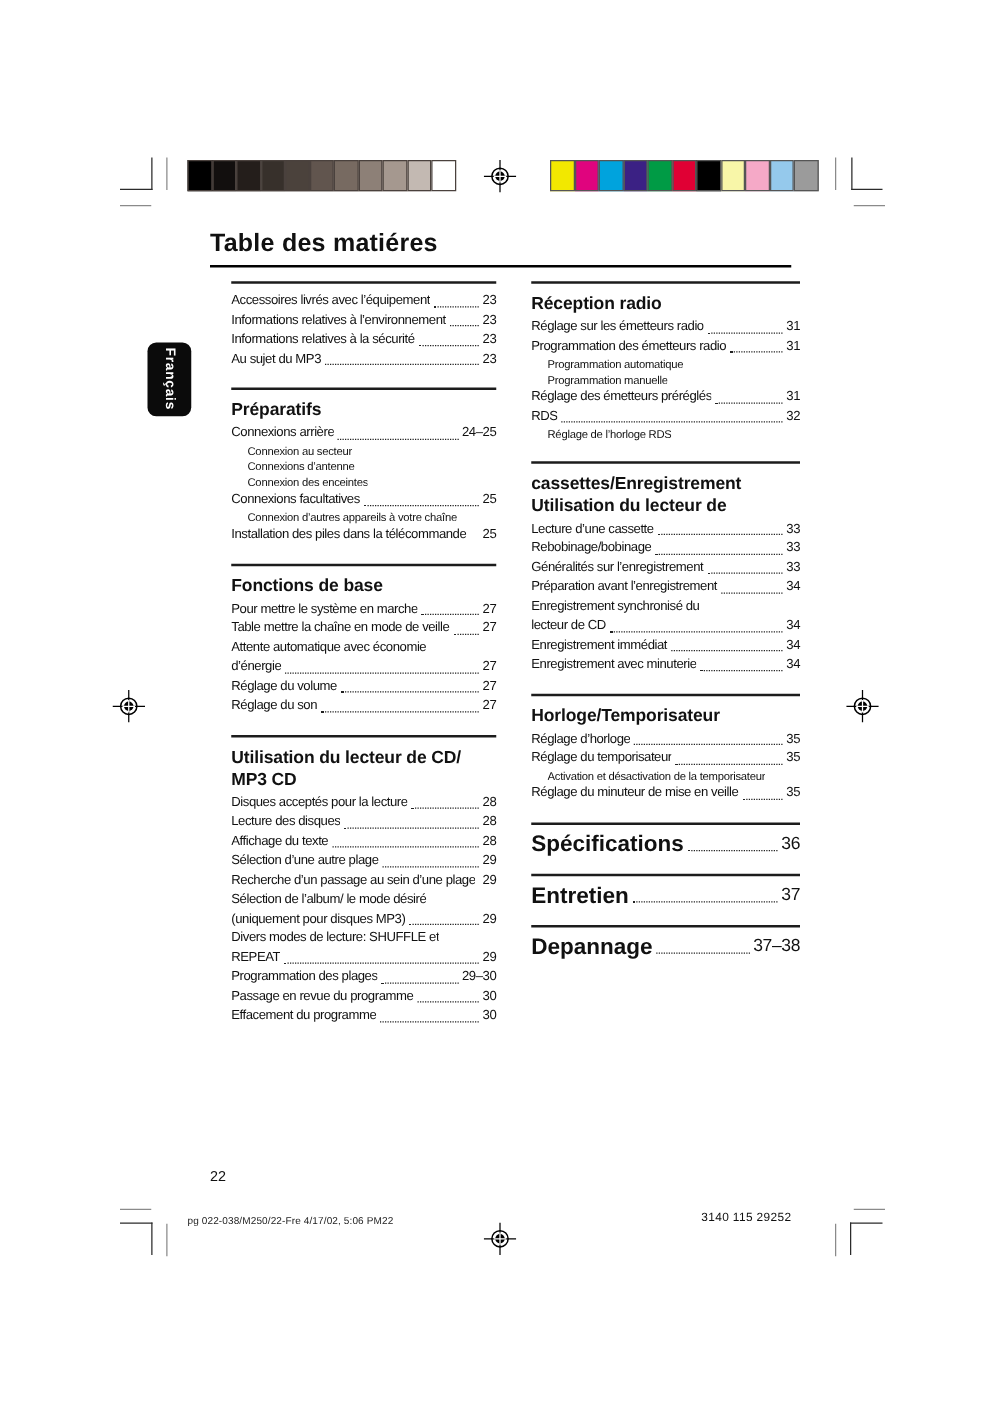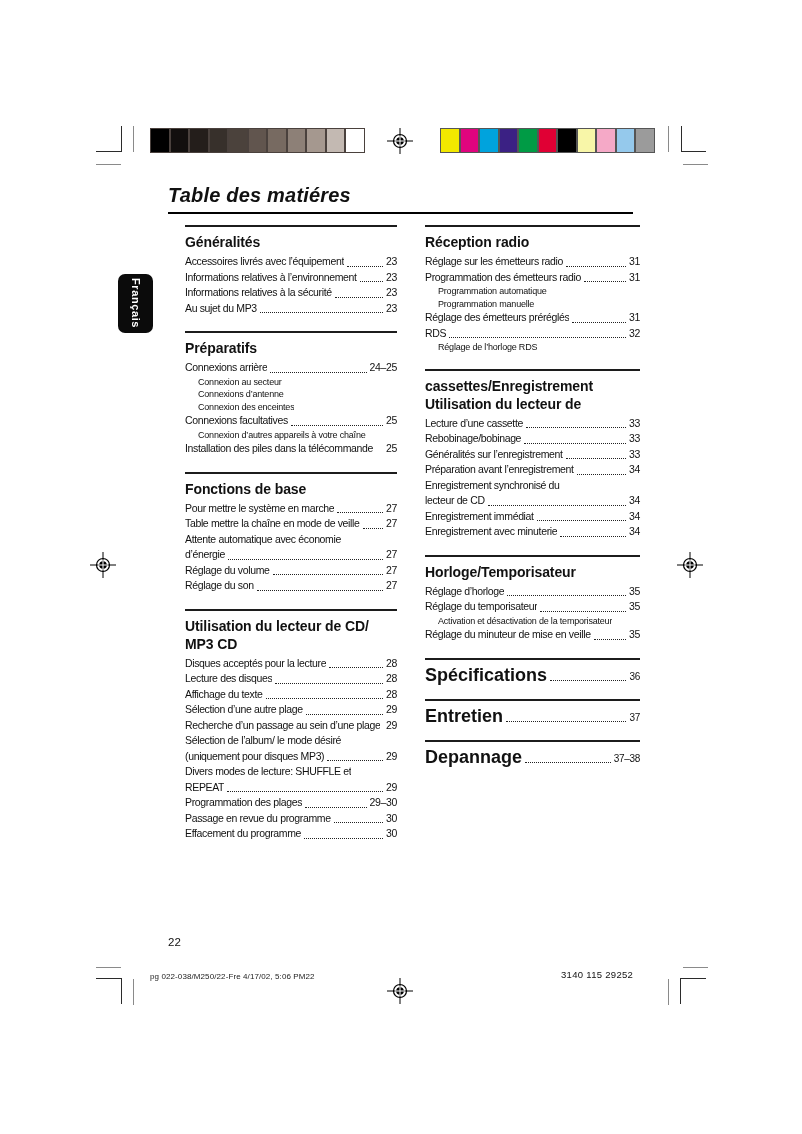--- a/index.html
+++ b/index.html
@@ -11,41 +11,41 @@
   .bar{position:absolute;display:flex;}
   .graybar{left:150px;top:128px;}
   .colorbar{left:440px;top:128px;}
   .bar .sq{width:17.5px;height:23px;border:1px solid #4a413d;}
   .colorbar .sq{border-color:#555;}
   
   .cm{position:absolute;background:#2b2b2b;}
   .cm.lt{background:#8a8a8a;}
   .regmark{position:absolute;width:26px;height:26px;}
   
-  .title{position:absolute;left:168px;top:184px;font-size:20px;font-weight:bold;letter-spacing:.2px;white-space:nowrap;font-style:italic;}
+  .title{position:absolute;left:168px;top:184px;font-size:20px;font-weight:bold;letter-spacing:.2px;white-space:nowrap;}
   .title-rule{position:absolute;left:168px;top:212px;width:465px;height:2px;background:#000;}
   
   .lang-tab{position:absolute;left:118px;top:274px;width:35px;height:59px;background:#0b0b0b;border-radius:7px;display:flex;align-items:center;justify-content:center;}
   .lang-tab span{writing-mode:vertical-rl;color:#fff;font-size:11px;font-weight:bold;letter-spacing:.6px;white-space:nowrap;}
   
   .col{position:absolute;top:225px;}
   #col-left{left:185px;width:212px;}
   #col-right{left:425px;width:215px;}
   .section{margin-bottom:15px;}
   .sec-rule{height:2px;background:#1c1c1c;margin-bottom:6px;}
   .sec-title{font-weight:bold;font-size:14px;line-height:18px;letter-spacing:-.1px;margin-bottom:3px;}
   .sec-title-line{white-space:nowrap;}
   .sec-head-row{display:flex;align-items:flex-end;margin-bottom:2px;}
   .sec-head-row .sec-title-inline{font-weight:bold;font-size:18px;line-height:18px;white-space:nowrap;}
   .entry{display:flex;align-items:flex-end;font-size:10.5px;line-height:15.5px;letter-spacing:-.35px;white-space:nowrap;}
   .entry .etext{flex:0 1 auto;overflow:hidden;}
   .leader{flex:1 1 auto;min-width:4px;border-bottom:1.6px dotted #222;margin:0 2px 3px 3px;}
   .gap{flex:1 1 auto;min-width:2px;}
   .epage{flex:0 0 auto;margin-left:1px;}
-  .sec-head-row .epage{font-size:10px;letter-spacing:-.3px;margin-bottom:2px;}
+  .sec-head-row .epage{font-size:14px;letter-spacing:-.3px;margin-bottom:2px;}
   .entry.sub{font-size:9px;line-height:12.5px;letter-spacing:-.2px;padding-left:13px;}
   
   .page-num{position:absolute;left:168px;top:936px;font-size:11.5px;}
   .footer-left{position:absolute;left:150px;top:972px;font-size:8px;color:#1c1c1c;letter-spacing:.1px;}
   .footer-right{position:absolute;left:561px;top:969px;font-size:9.5px;letter-spacing:.3px;text-align:right;}
 </style>
 </head>
 <body>
 
 <div class="page">
@@ -141,23 +141,20 @@
   <div class="title">Table des matiéres</div>
   <div class="title-rule"></div>
 
   <div class="lang-tab">
     <span>Français</span>
   </div>
 
   <div class="col" id="col-left">
       <div class="section">
         <div class="sec-rule"></div>
-        <div class="sec-title">
-          <div class="sec-title-line">Généralités</div>
-        </div>
         <div class="entry">
           <span class="etext">Accessoires livrés avec l’équipement</span>
           <span class="leader"></span>
           <span class="epage">23</span>
         </div>
         <div class="entry">
           <span class="etext">Informations relatives à l’environnement</span>
           <span class="leader"></span>
           <span class="epage">23</span>
         </div>

